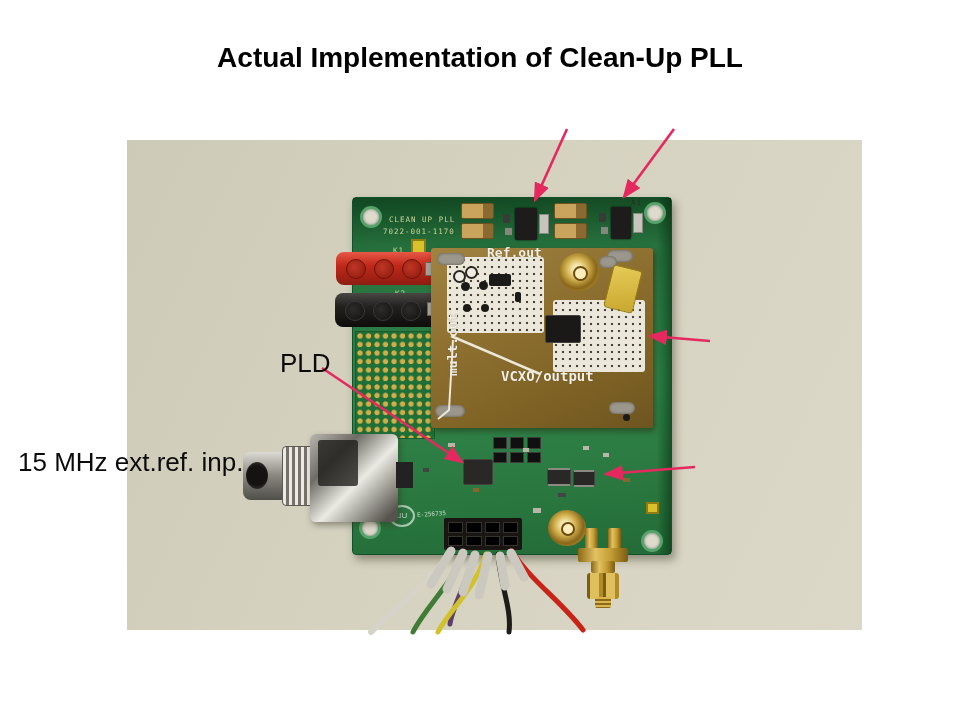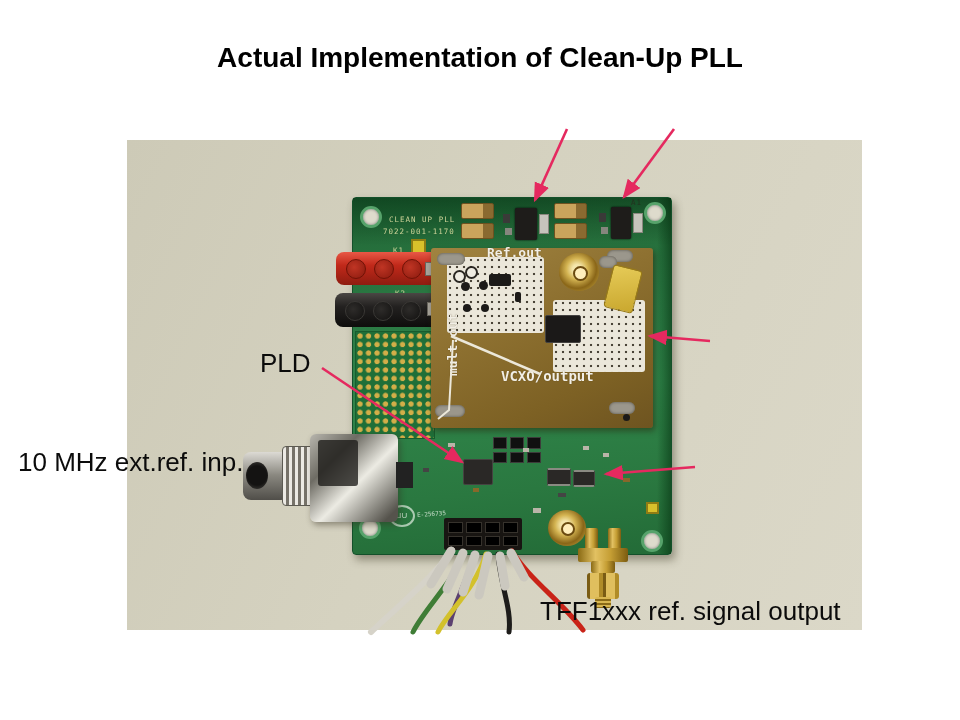--- a/index.html
+++ b/index.html
@@ -243,17 +243,16 @@
 
     <g stroke="#e5295f" stroke-width="2.6" fill="none">
       <line x1="567" y1="129" x2="535" y2="200" marker-end="url(#ah)"></line>
       <line x1="674" y1="129" x2="624" y2="197" marker-end="url(#ah)"></line>
       <line x1="322" y1="368" x2="462" y2="462" marker-end="url(#ah)"></line>
       <line x1="710" y1="341" x2="650" y2="336" marker-end="url(#ah)"></line>
       <line x1="695" y1="467" x2="606" y2="474" marker-end="url(#ah)"></line>
     </g>
   </svg>
 
-  <div class="lbl" style="left:260px;top:349px">PLD</div>
-  <div class="lbl" style="left:18px;top:448px">10 MHz ext.ref. inp.</div>
-  <div class="lbl" style="left:540px;top:597px">TFF1xxx ref. signal output</div>
+  <div class="lbl" style="left:280px;top:349px">PLD</div>
+  <div class="lbl" style="left:18px;top:448px">15 MHz ext.ref. inp.</div>
 
 </div>
 
 </body></html>

